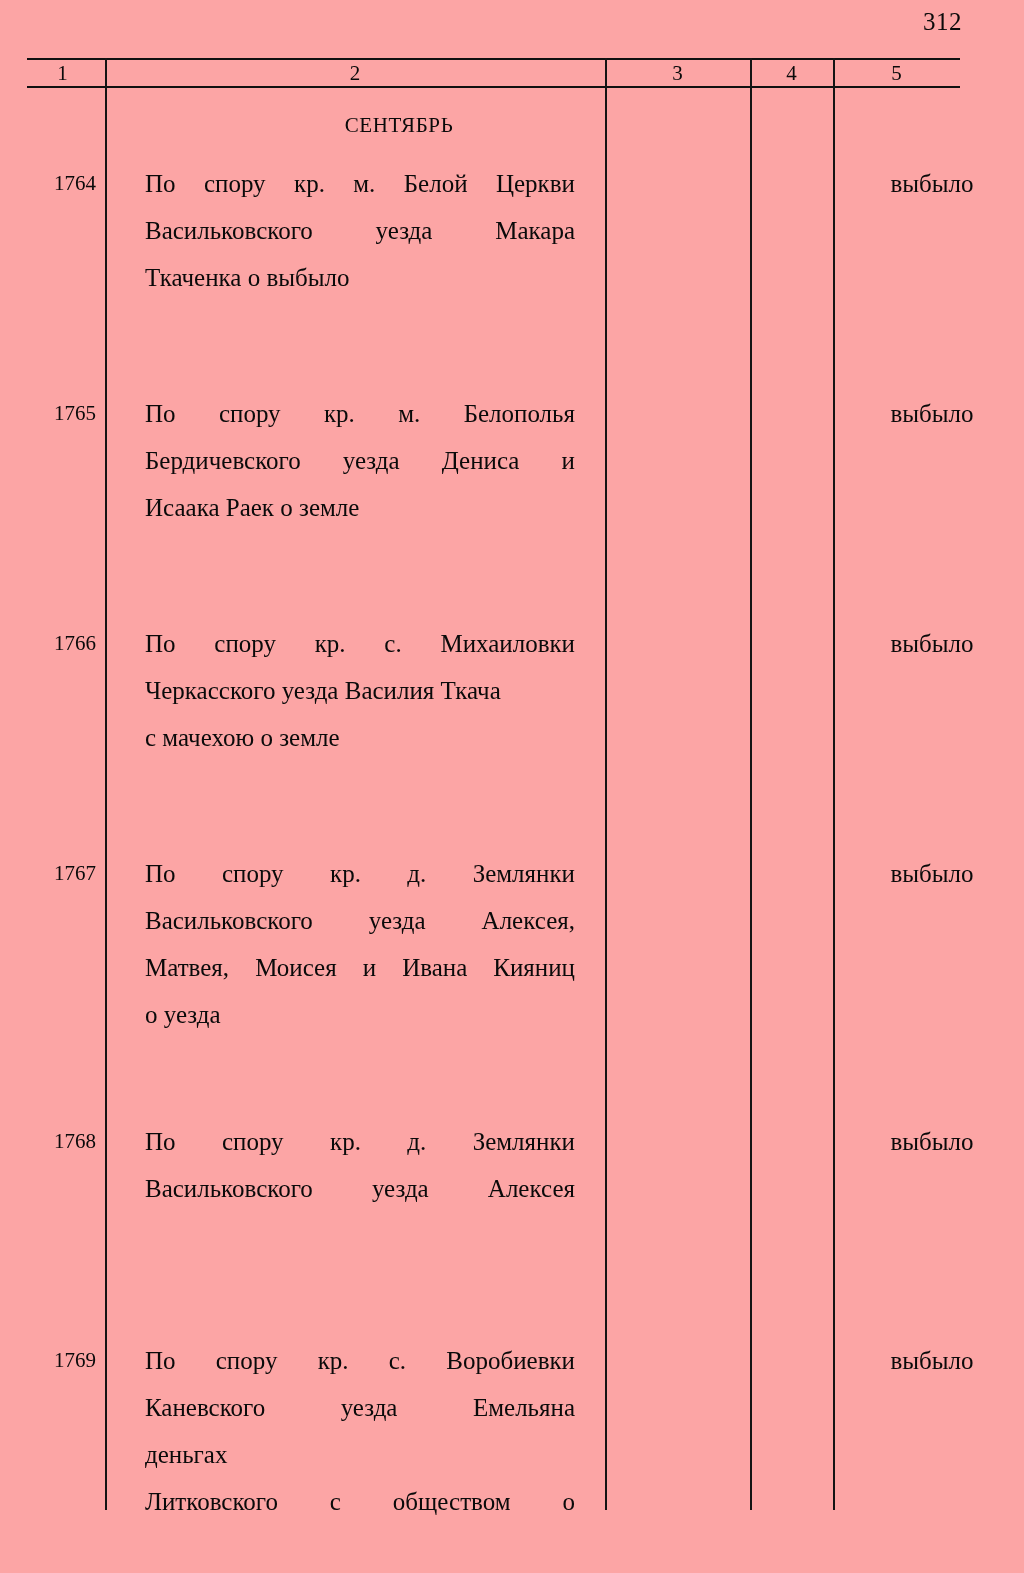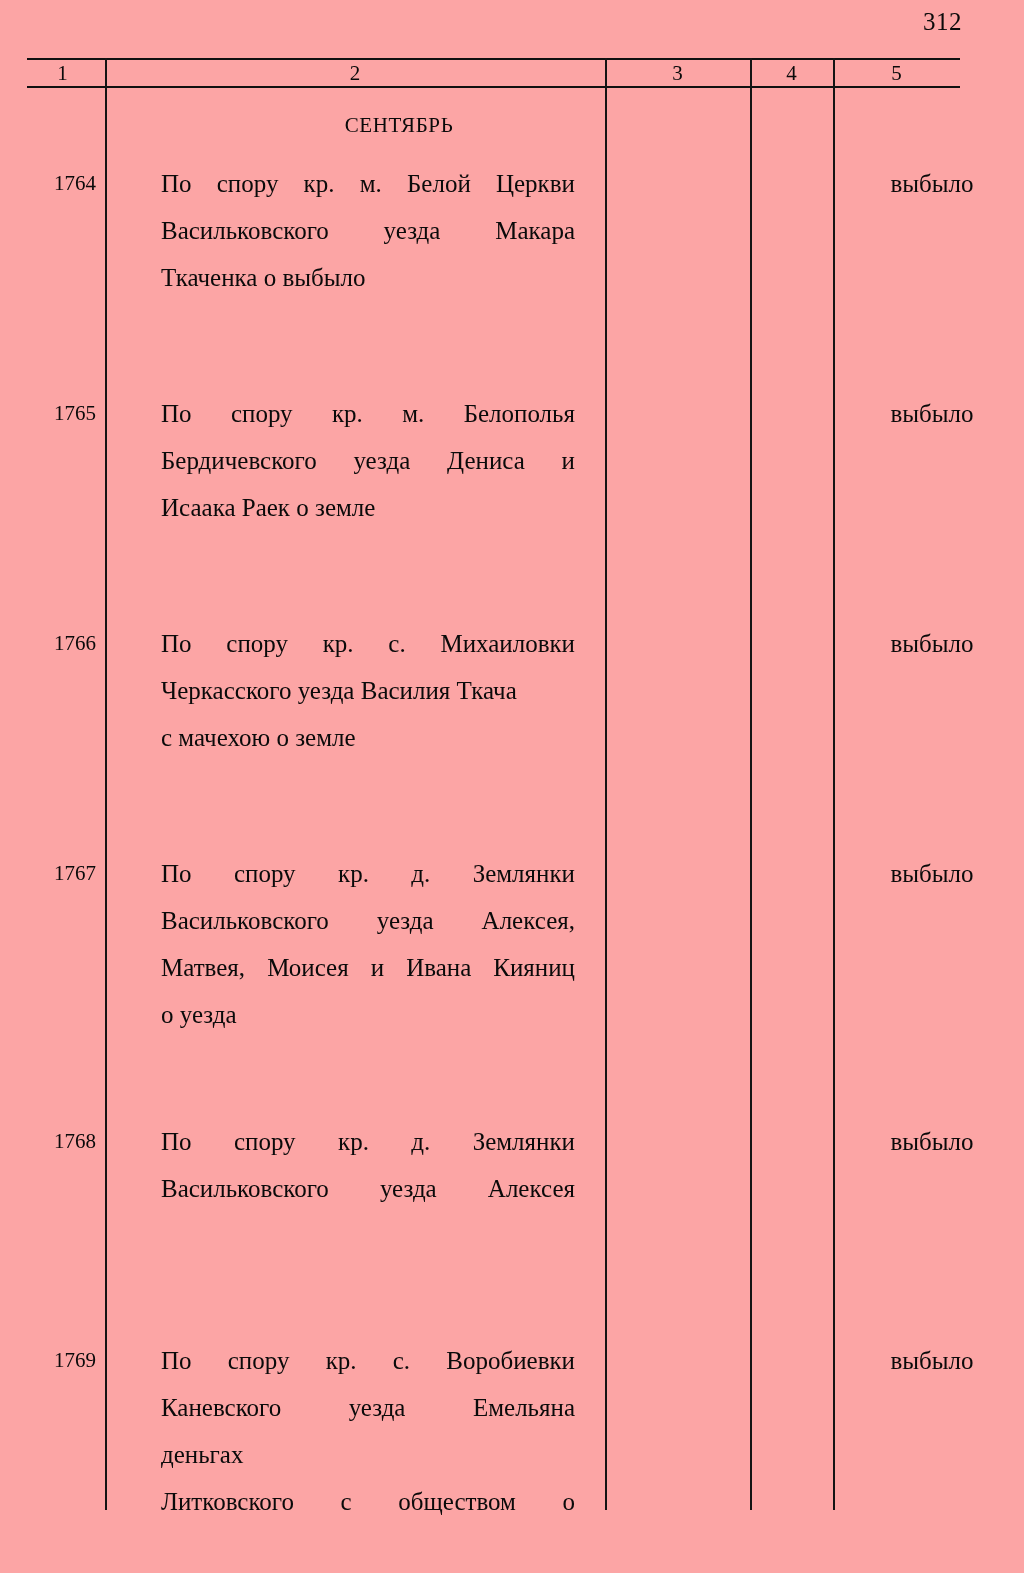--- a/index.html
+++ b/index.html
@@ -86,21 +86,20 @@
   .entry-body {
     position: absolute;
     left: 145px;
     width: 430px;
     font-size: 25px;
     line-height: 47px;
   }
   .entry-body .ln {
     display: block;
     white-space: nowrap;
-    margin-left: 16px;
   }
   
   .entry-body .ln.just {
     display: flex;
     justify-content: space-between;
   }
 
   .entry-status {
     position: absolute;
     left: 862px;

